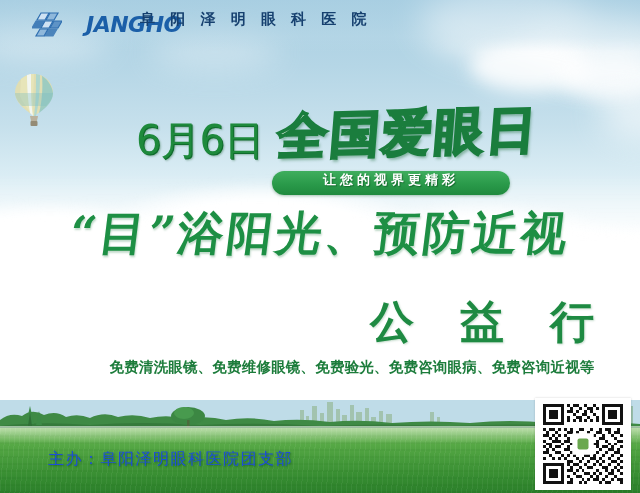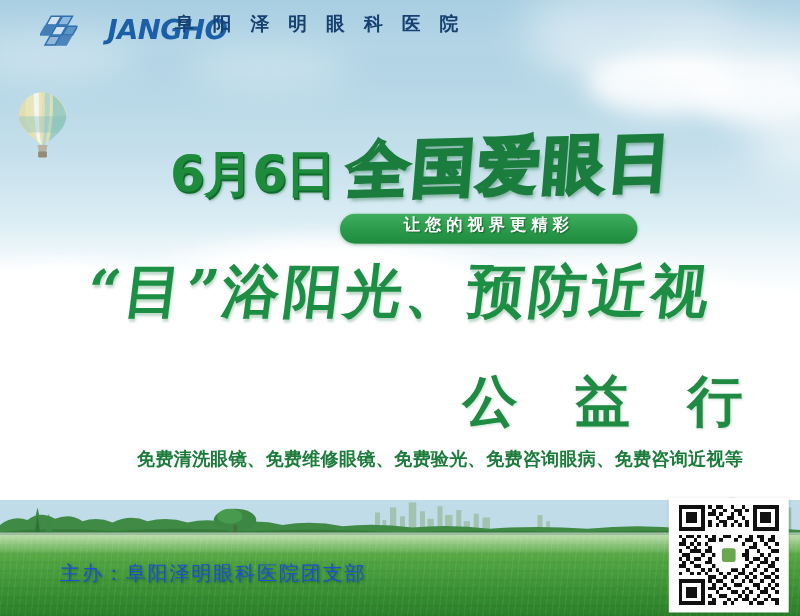--- a/index.html
+++ b/index.html
@@ -56,21 +56,21 @@
     font-size:11.5px;font-weight:bold;color:#1a4a78;letter-spacing:.3px;line-height:1.25;margin-top:1px;
   }
 
   
   .balloon{position:absolute;left:12px;top:72px;width:44px;height:62px;opacity:.92;}
 
   
   .titlerow{position:absolute;left:0;top:112px;width:640px;height:62px;}
   .datetxt{
     position:absolute;left:136px;top:8px;
-    font-size:40px;font-weight:bold;color:#1e8a3c;
+    font-size:40px;font-weight:normal;color:#1e8a3c;
     letter-spacing:-1px;line-height:1;
     text-shadow:1px 1px 0 #0f6b2c, 2px 2px 2px rgba(20,90,40,.35);
     font-family:"DejaVu Sans","Liberation Sans",sans-serif;
   }
   .aiyanri{
     position:absolute;left:278px;top:-4px;
     font-size:50px;font-weight:bold;line-height:1;
     font-family:"DejaVu Serif","Liberation Serif",serif;
     letter-spacing:2px;
     color:#ffffff;

